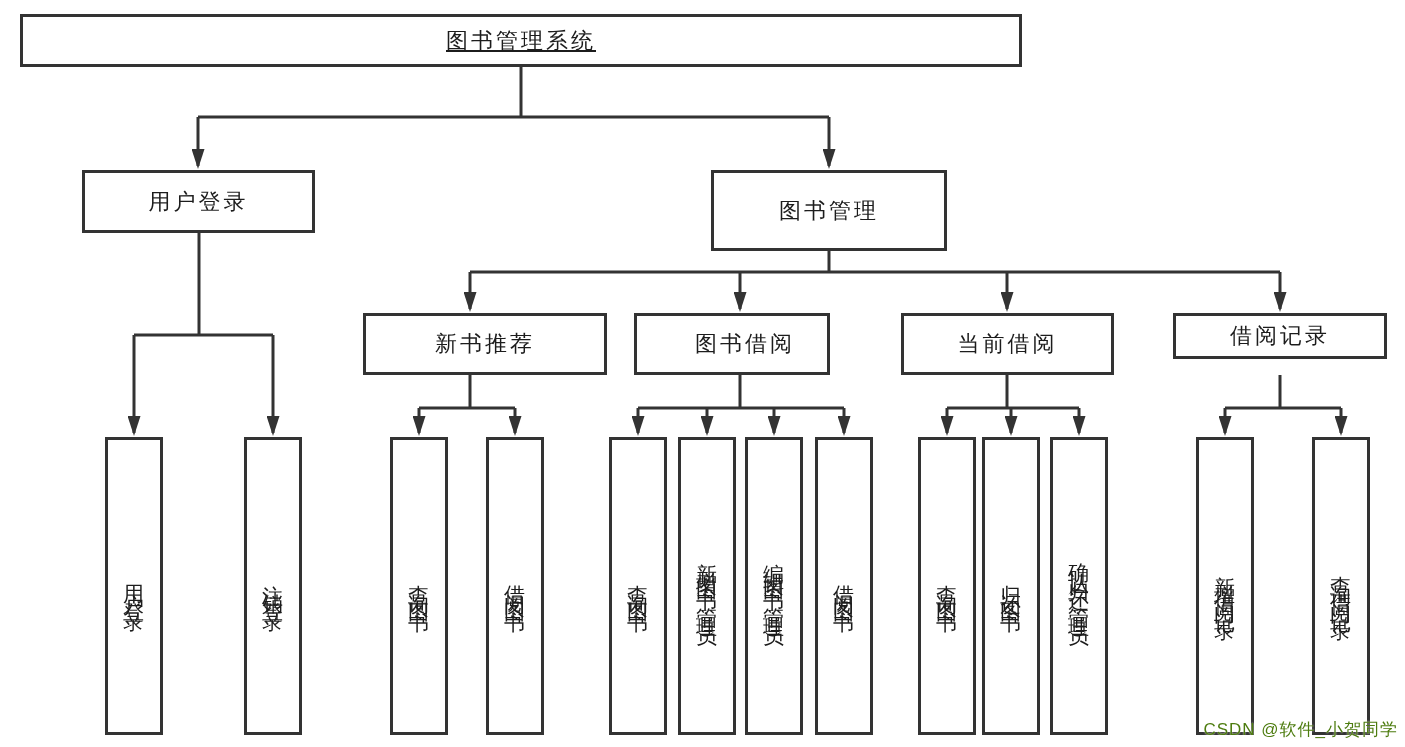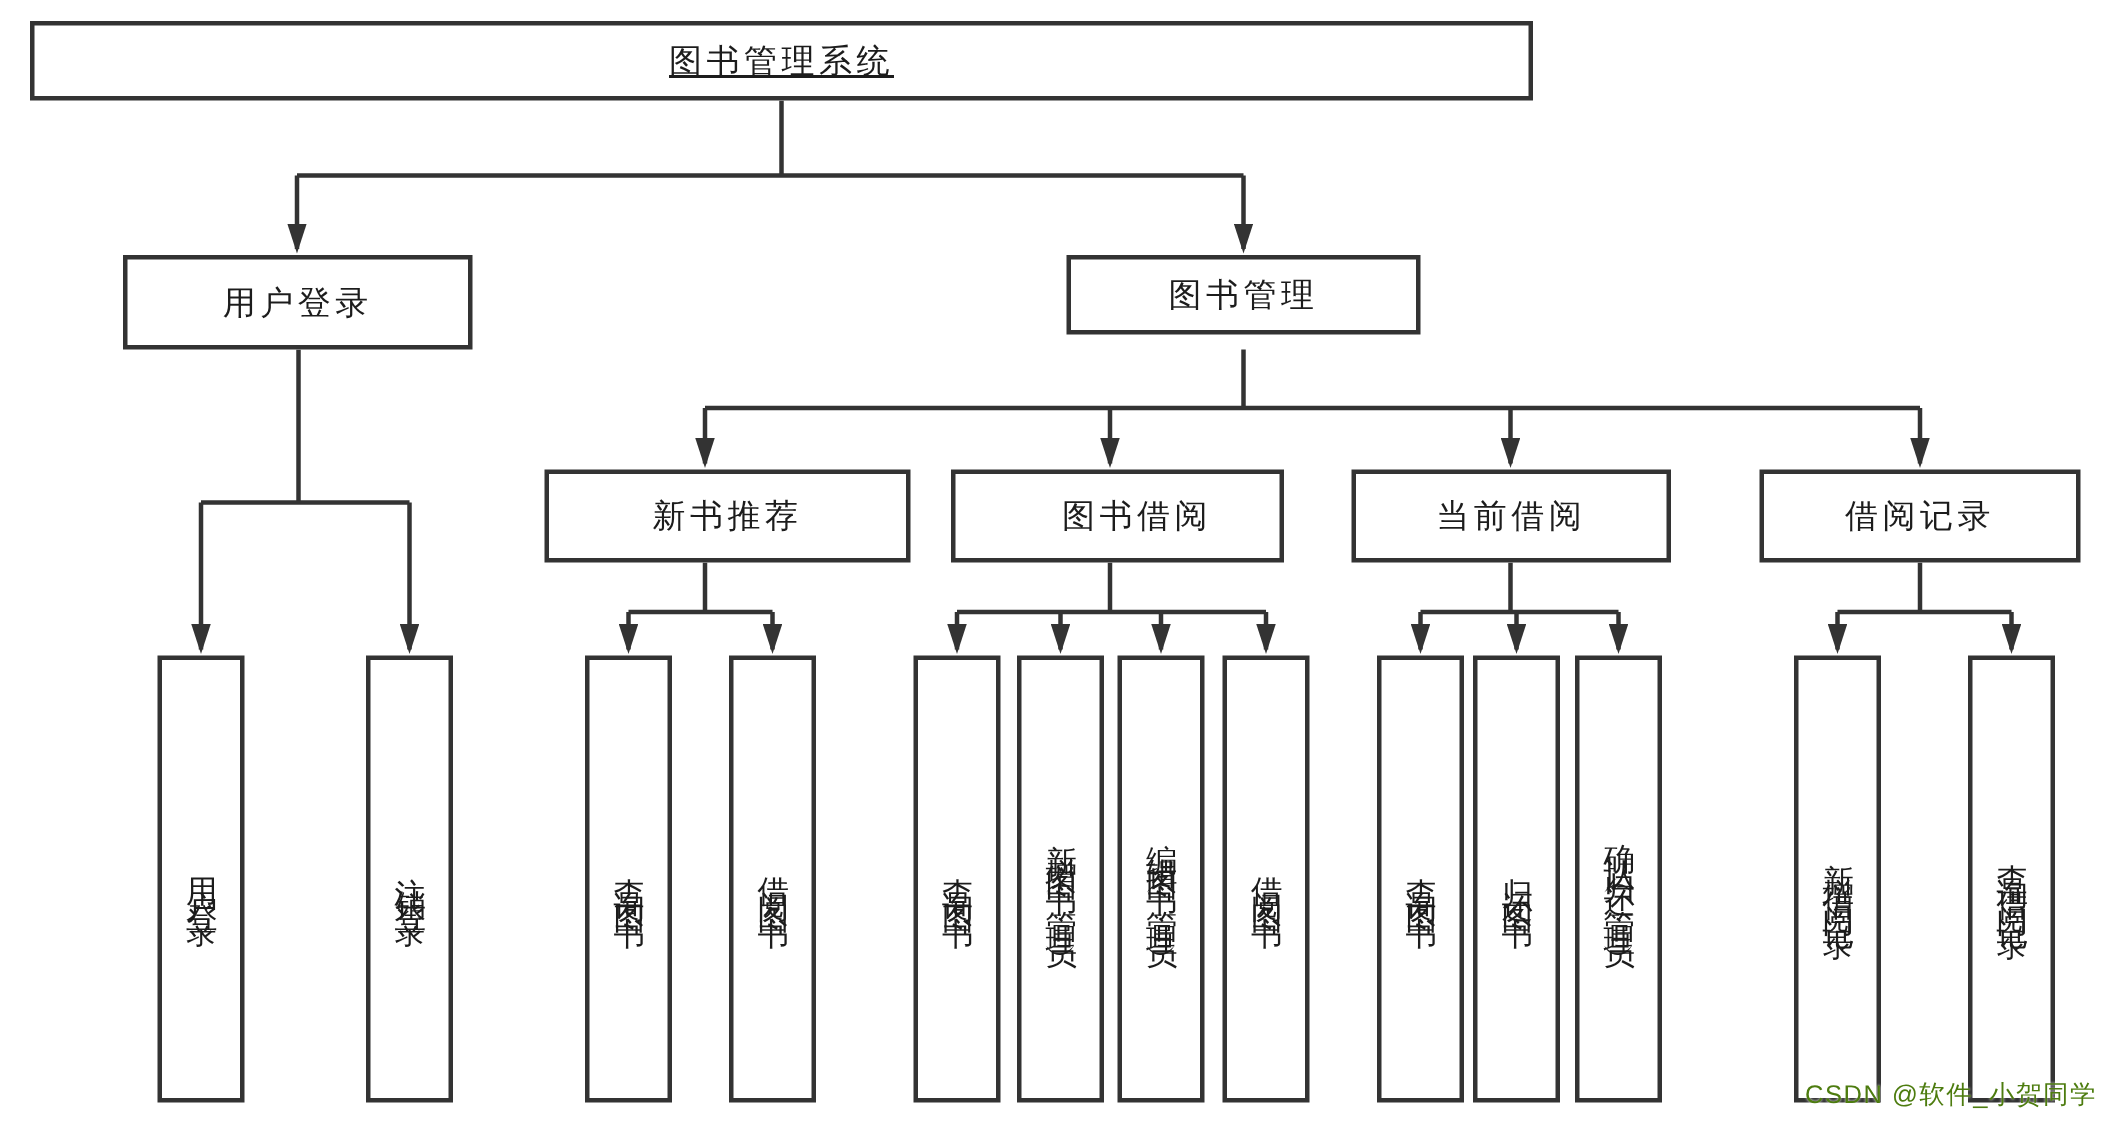--- a/index.html
+++ b/index.html
@@ -101,34 +101,34 @@
     </g>
   </svg>
 
   <div class="box" style="left:20px; top:14px; width:1002px; height:53px;text-decoration:underline;">
     <span>图书管理系统</span>
   </div>
 
   <div class="box" style="left:82px; top:170px; width:233px; height:63px;">
     <span>用户登录</span>
   </div>
-  <div class="box" style="left:711px; top:170px; width:236px; height:53px;">
+  <div class="box" style="left:711px; top:170px; width:236px; height:81px;">
     <span>图书管理</span>
   </div>
 
   <div class="box" style="left:363px; top:313px; width:244px; height:62px;">
     <span>新书推荐</span>
   </div>
-  <div class="box" style="left:634px; top:313px; width:222px; height:62px;padding-left:26px;">
+  <div class="box" style="left:634px; top:313px; width:196px; height:62px;padding-left:26px;">
     <span>图书借阅</span>
   </div>
   <div class="box" style="left:901px; top:313px; width:213px; height:62px;">
     <span>当前借阅</span>
   </div>
-  <div class="box" style="left:1173px; top:313px; width:214px; height:62px;">
+  <div class="box" style="left:1173px; top:313px; width:214px; height:46px;">
     <span>借阅记录</span>
   </div>
 
   <div class="vbox" style="left:105px; top:437px; width:58px; height:298px;">
     <span class="vtext">用户登录</span>
   </div>
   <div class="vbox" style="left:244px; top:437px; width:58px; height:298px;">
     <span class="vtext">注销登录</span>
   </div>
 

